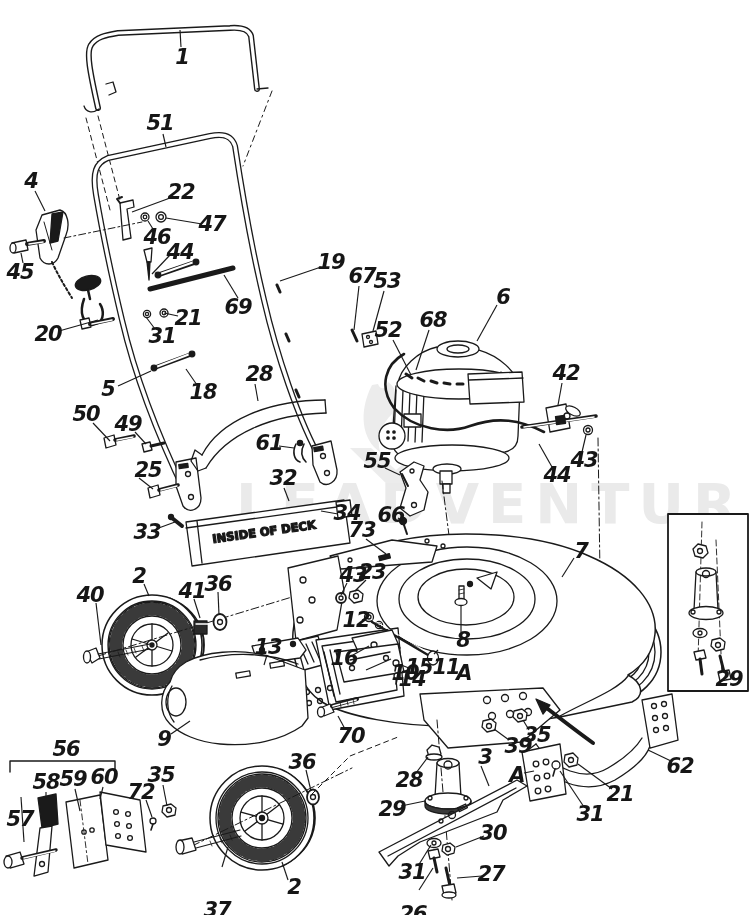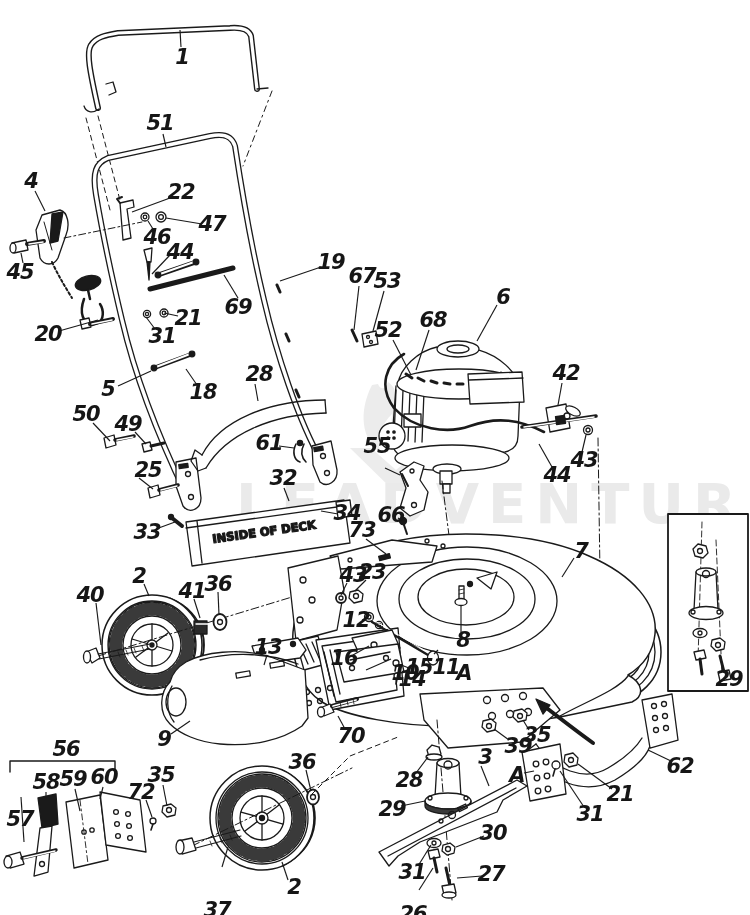--- a/index.html
+++ b/index.html
@@ -545,21 +545,21 @@
       <span class="part-label" style="left: 162px; top: 336px;">31</span>
       <span class="part-label" style="left: 238px; top: 307px;">69</span>
       <span class="part-label" style="left: 259px; top: 374px;">28</span>
       <span class="part-label" style="left: 566px; top: 373px; text-align: center;">42</span>
       <span class="part-label" style="left: 108px; top: 389px;">5</span>
       <span class="part-label" style="left: 203px; top: 392px;">18</span>
       <span class="part-label" style="left: 86px; top: 414px;">50</span>
       <span class="part-label" style="left: 128px; top: 424px;">49</span>
       <span class="part-label" style="left: 148px; top: 470px;">25</span>
       <span class="part-label" style="left: 269px; top: 443px;">61</span>
-      <span class="part-label" style="left: 377px; top: 446px;">55</span>
+      <span class="part-label" style="left: 377px; top: 461px;">55</span>
       <span class="part-label" style="left: 584px; top: 460px;">43</span>
       <span class="part-label" style="left: 557px; top: 475px;">44</span>
       <span class="part-label" style="left: 283px; top: 478px;">32</span>
       <span class="part-label" style="left: 391px; top: 515px;">66</span>
       <span class="part-label" style="left: 347px; top: 513px;">34</span>
       <span class="part-label" style="left: 362px; top: 530px;">73</span>
       <span class="part-label" style="left: 147px; top: 532px;">33</span>
       <span class="part-label" style="left: 581px; top: 551px;">7</span>
       <span class="part-label" style="left: 139px; top: 576px;">2</span>
       <span class="part-label" style="left: 353px; top: 575px;">43</span>

